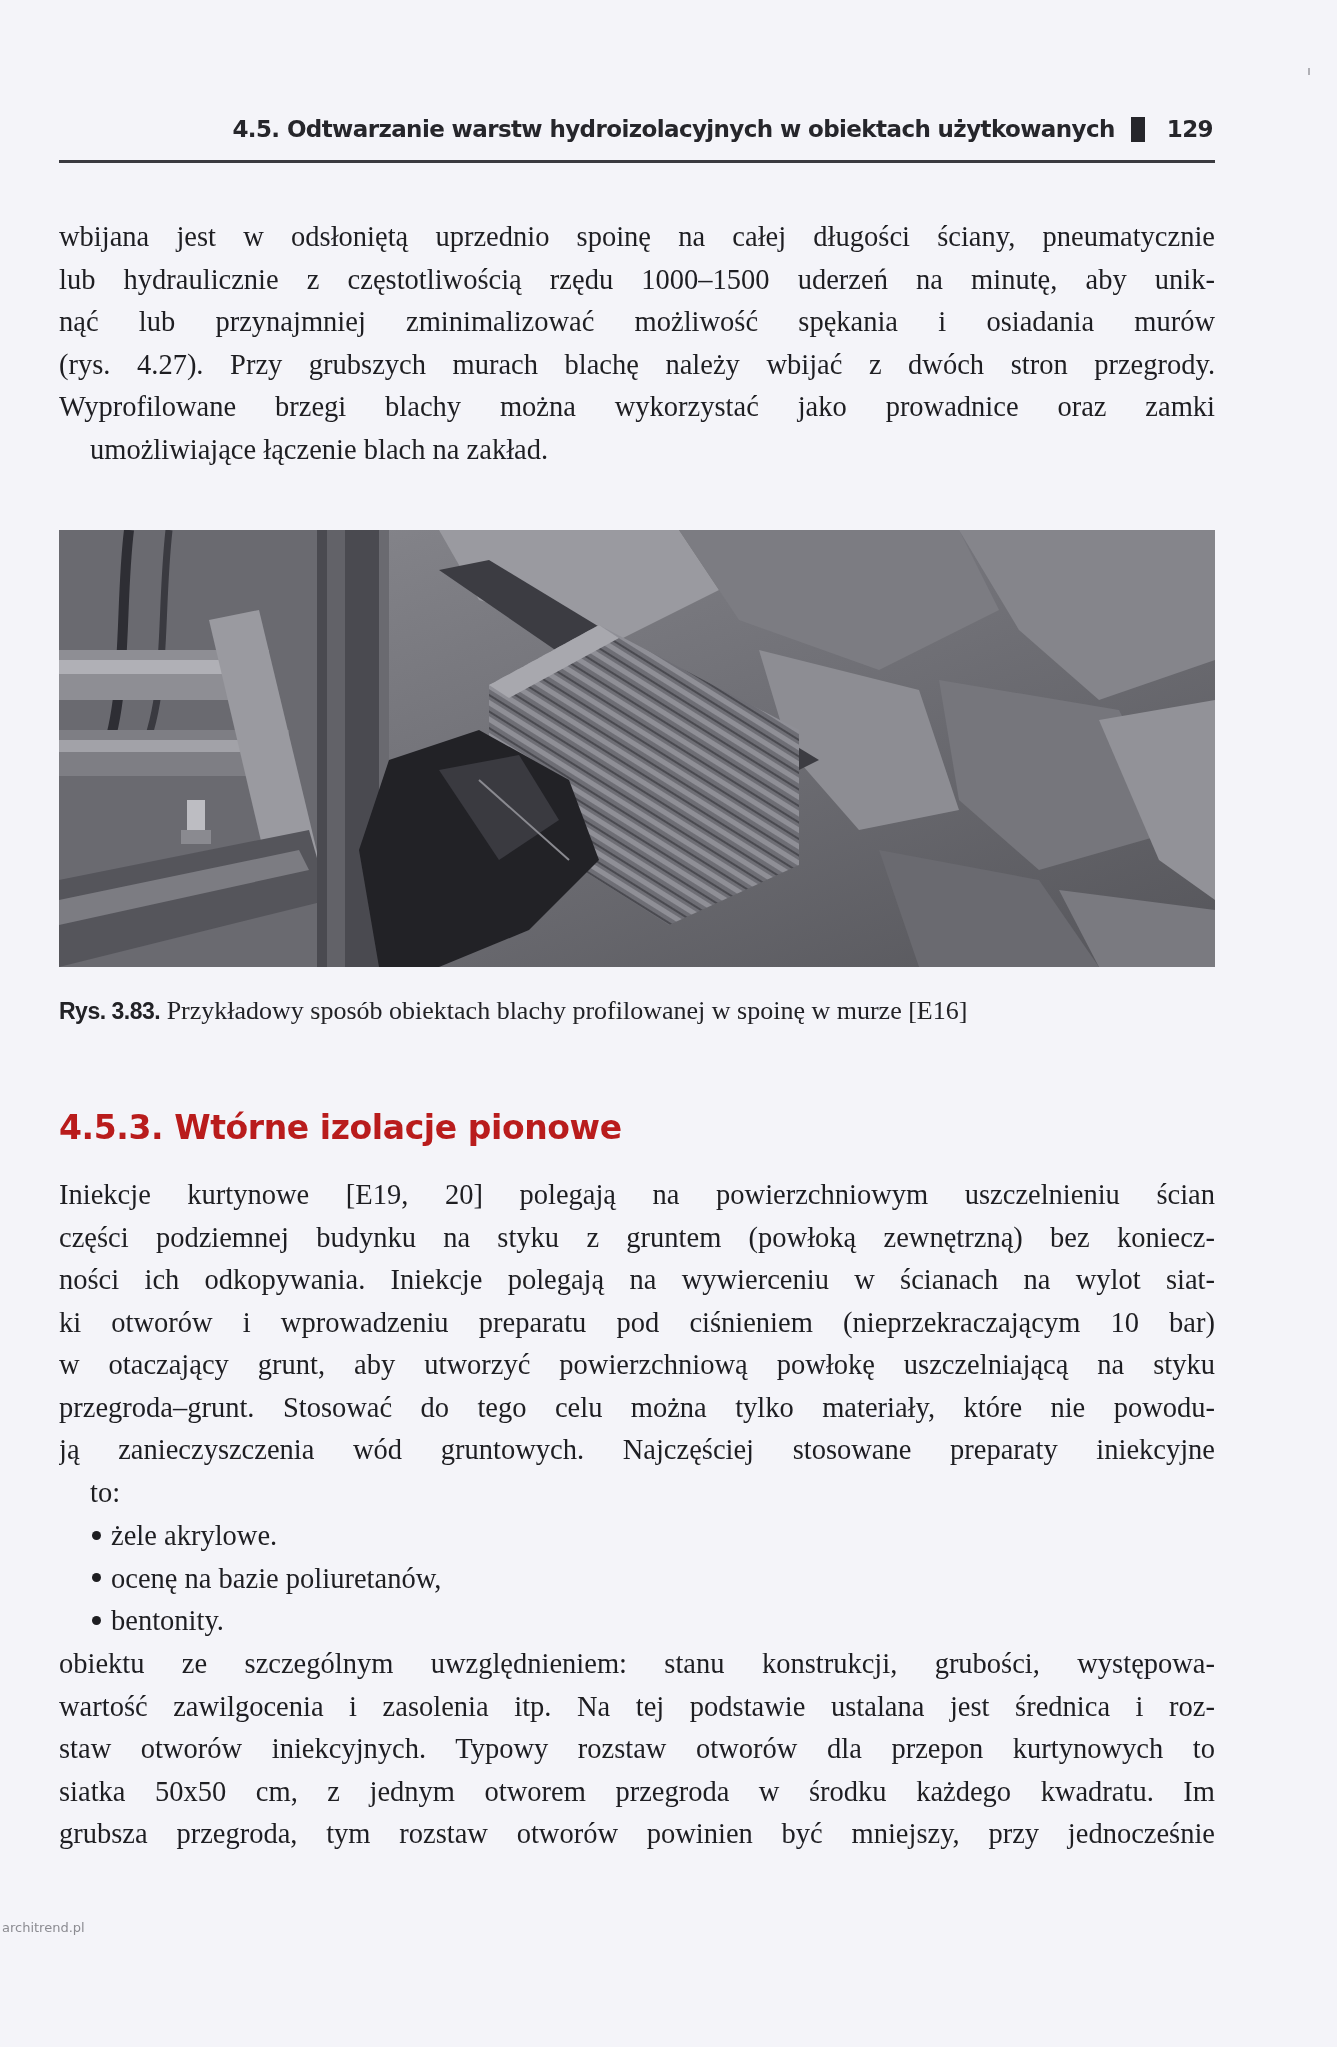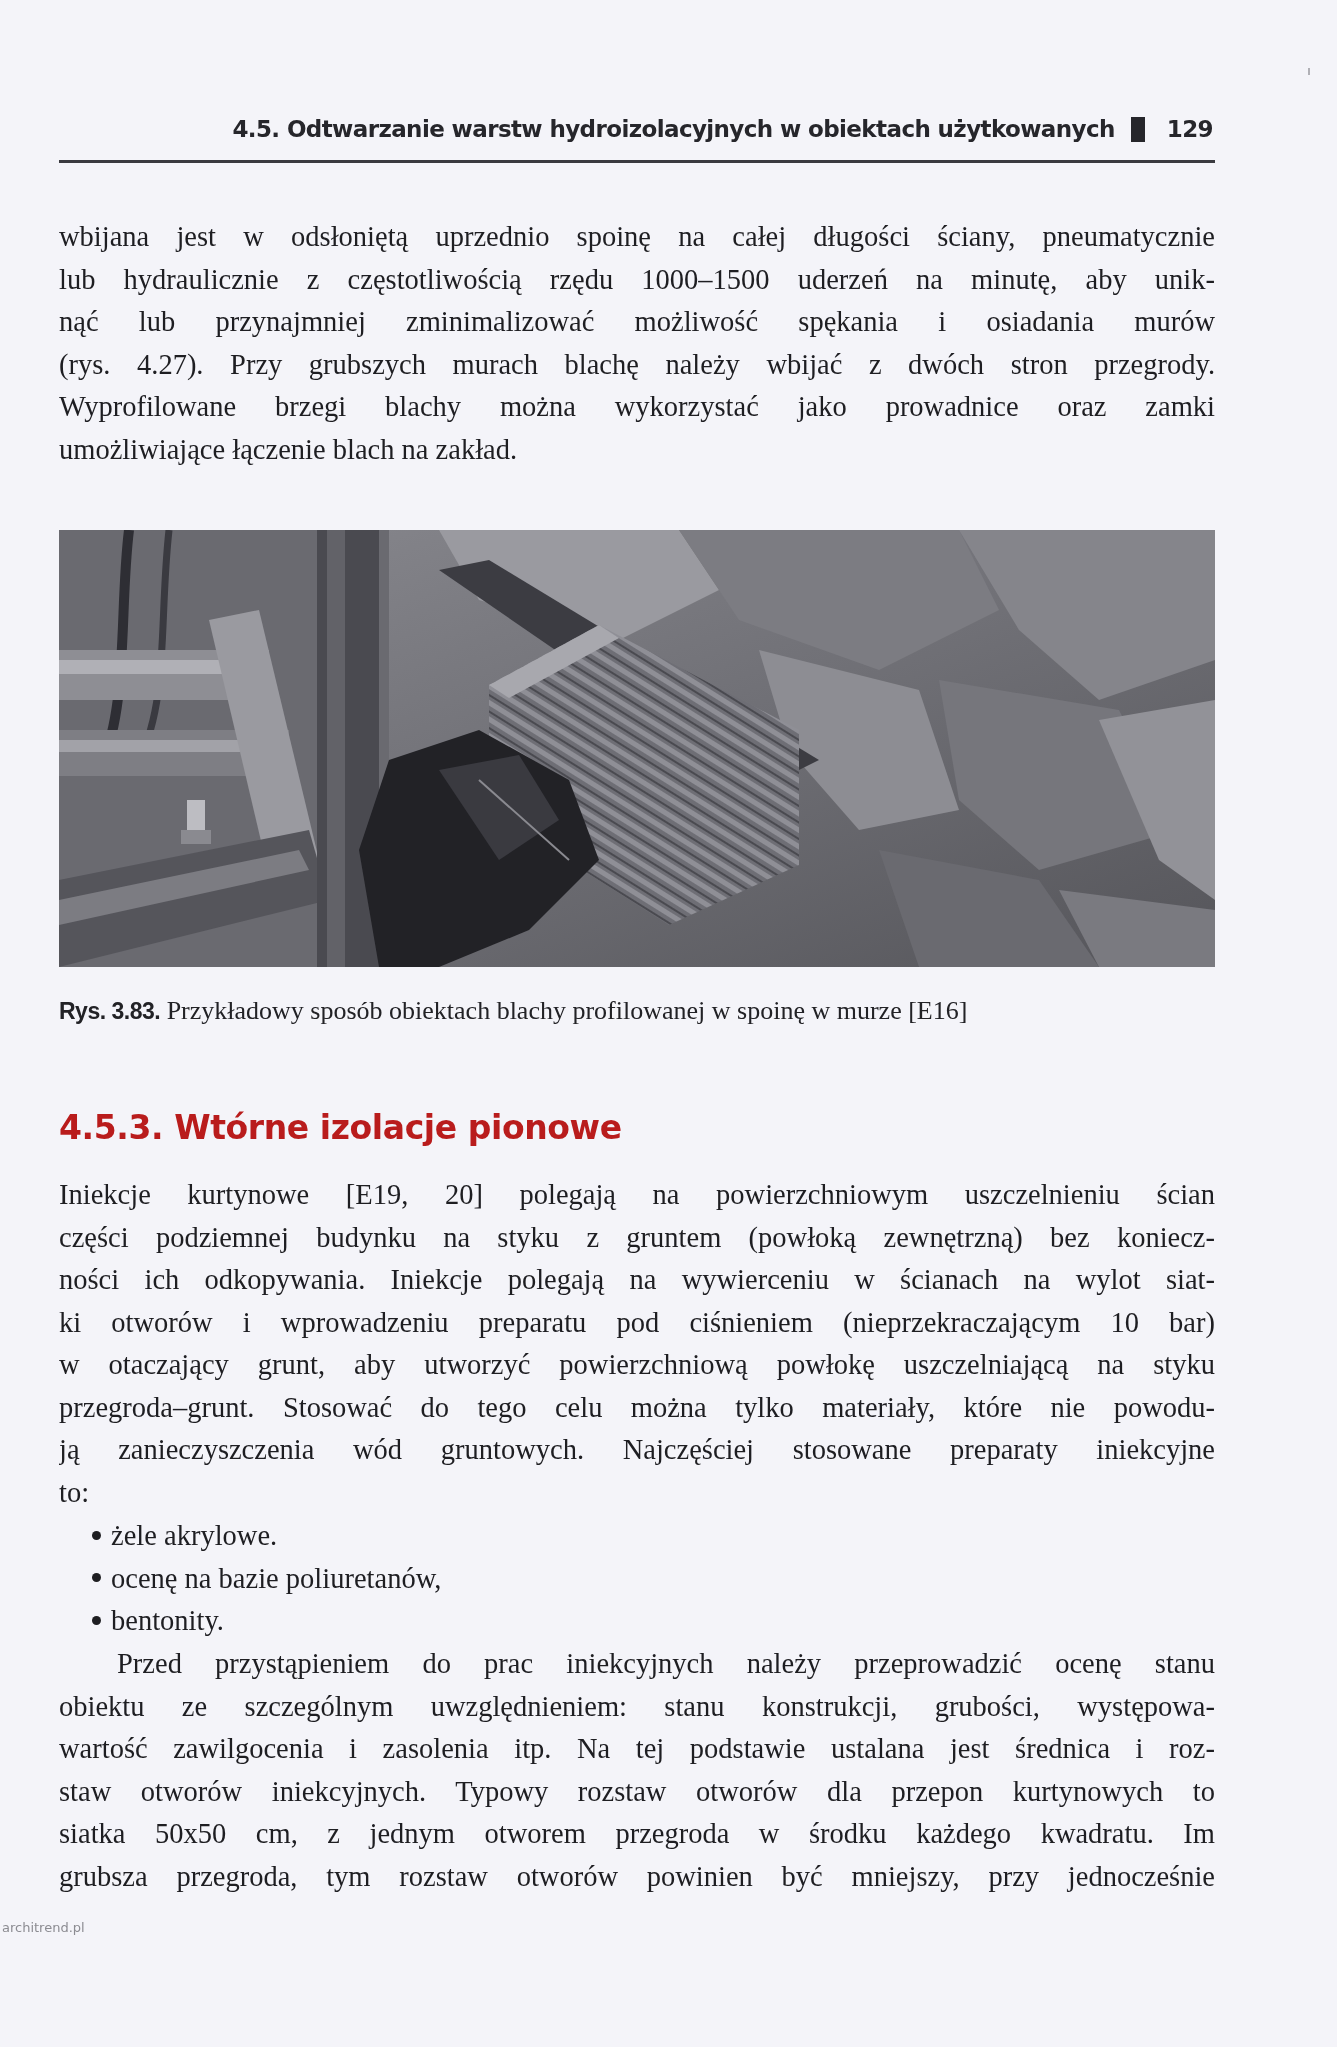--- a/index.html
+++ b/index.html
@@ -56,20 +56,21 @@
       text-align: justify;
     }
     .body-text .line {
       display: block;
       text-align-last: justify;
       white-space: nowrap;
       overflow: hidden;
     }
     .body-text .line.last {
       text-align-last: left;
+      margin-left: 31px;
     }
     .body-text .line.indent {
       text-indent: 58px;
     }
     #para1 { top: 216px; }
     .photo {
       position: absolute;
       left: 59px;
       top: 530px;
       width: 1156px;
@@ -250,21 +251,20 @@
   <span class="line last">to:</span>
 </div>
 
 <ul class="bullets">
   <li><span class="dot"></span><span>żele akrylowe.</span></li>
   <li><span class="dot"></span><span>ocenę na bazie poliuretanów,</span></li>
   <li><span class="dot"></span><span>bentonity.</span></li>
 </ul>
 
 <div class="body-text" id="para3">
-  <span class="line indent">Przed przystąpieniem do prac iniekcyjnych należy przeprowadzić ocenę stanu</span>
   <span class="line">obiektu ze szczególnym uwzględnieniem: stanu konstrukcji, grubości, występowa-</span>
   <span class="line">wartość zawilgocenia i zasolenia itp. Na tej podstawie ustalana jest średnica i roz-</span>
   <span class="line">staw otworów iniekcyjnych. Typowy rozstaw otworów dla przepon kurtynowych to</span>
   <span class="line">siatka 50x50 cm, z jednym otworem przegroda w środku każdego kwadratu. Im</span>
   <span class="line">grubsza przegroda, tym rozstaw otworów powinien być mniejszy, przy jednocześnie</span>
 </div>
 
 <div class="watermark">architrend.pl</div>
 
 </body></html>

